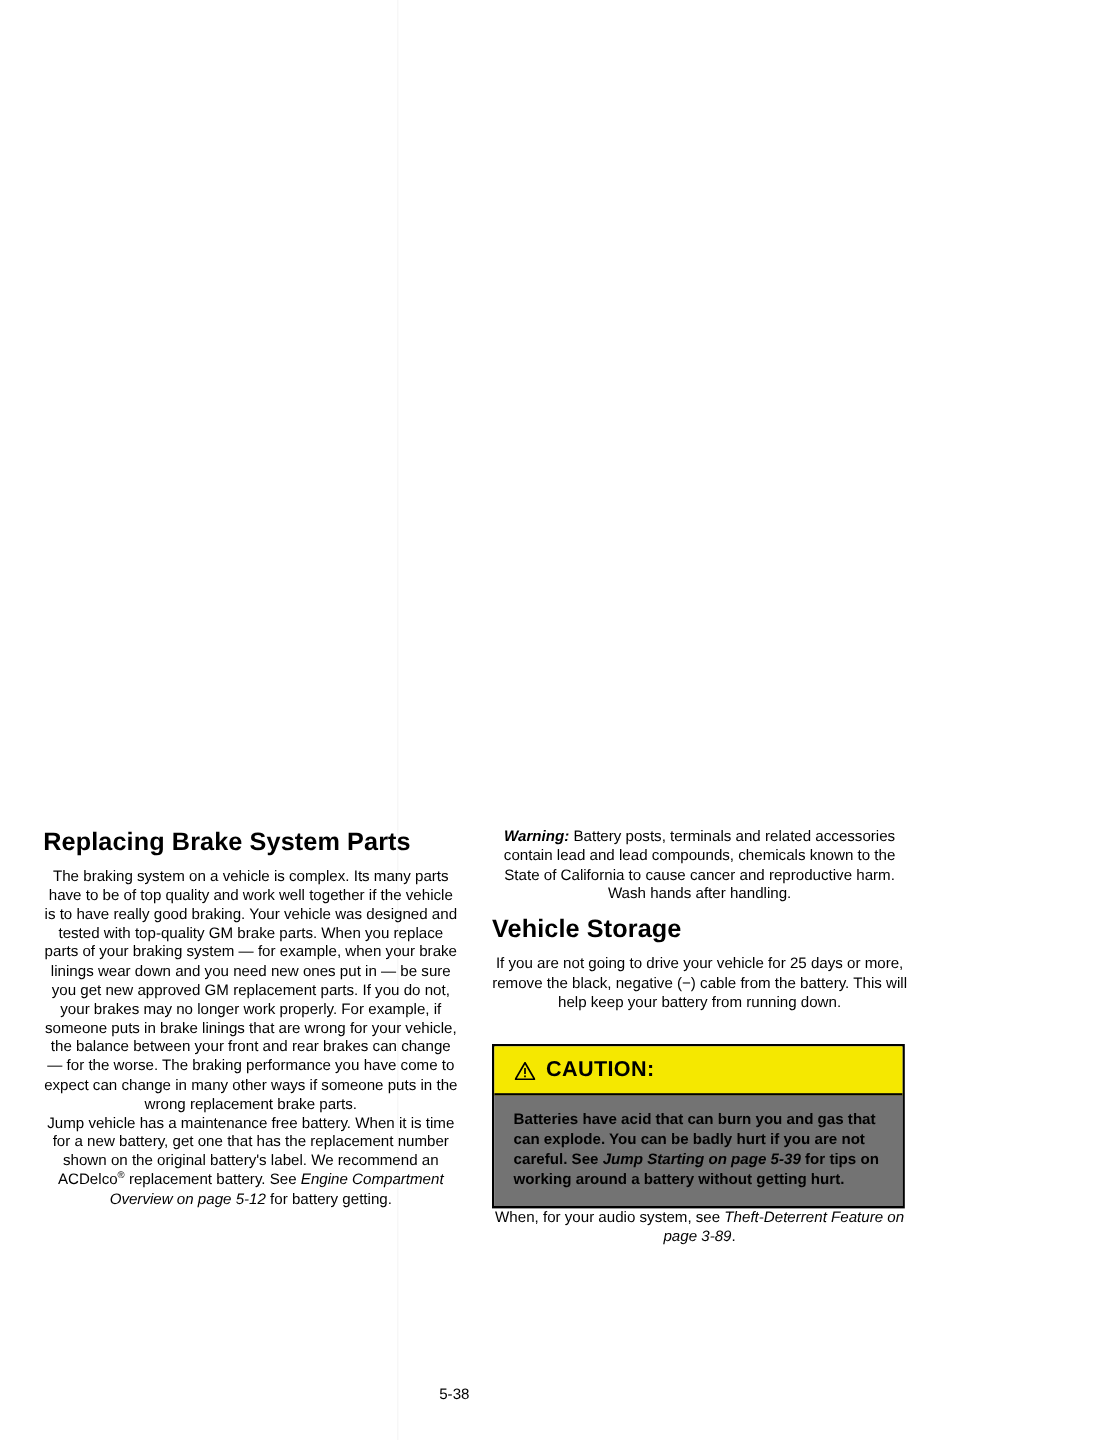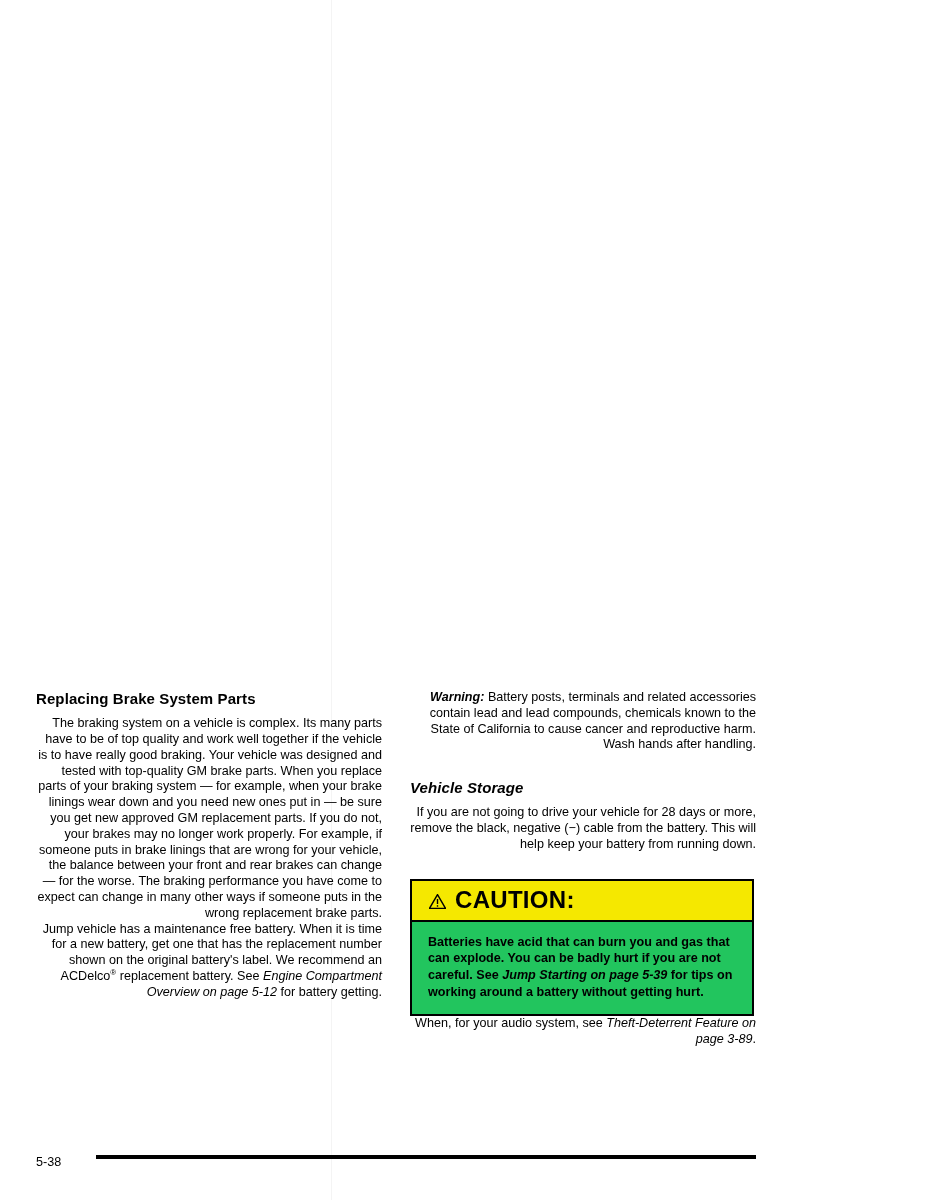--- a/index.html
+++ b/index.html
@@ -27,35 +27,34 @@
     top: 690px;
     width: 720px;
     display: flex;
     flex-direction: row;
     gap: 28px;
   }
   .col {
     width: 346px;
   }
   h2.section-heading {
-    font-size: 15px;
+    font-size: 21px;
     font-weight: bold;
     margin: 0 0 9px 0;
     letter-spacing: 0.1px;
     line-height: 1.15;
   }
   h2.section-heading.spaced {
-    margin-top: 26px;
-    font-style: italic;
+    margin-top: 10px;
   }
   p.body {
     font-size: 12.6px;
     line-height: 15.8px;
     margin: 0 0 0 0;
-    text-align: right;
+    text-align: center;
   }
   .warning-lead {
     font-style: italic;
     font-weight: bold;
   }
   .ital {
     font-style: italic;
   }
   .ital-bold {
     font-style: italic;
@@ -84,44 +83,46 @@
   }
   .warn-tri {
     width: 17px;
     height: 15px;
     margin-right: 9px;
     flex: none;
     position: relative;
     top: 1px;
   }
   .caution-title {
-    font-size: 24px;
+    font-size: 18px;
     font-weight: bold;
     letter-spacing: 0.3px;
   }
   .caution-body {
-    background: #22c55e;
+    background: #737373;
     padding: 12px 14px 14px 16px;
   }
   .caution-body p {
     margin: 0;
     font-size: 12.6px;
     line-height: 16.6px;
     font-weight: bold;
   }
   .after-box {
     margin-top: 20px;
   }
   
   .footer {
     position: absolute;
     left: 36px;
     top: 1155px;
     width: 720px;
     display: flex;
+    align-items: center;
+    flex-direction: column;
   }
   .folio {
     font-size: 12.6px;
     width: 60px;
   }
   .footer-rule {
     flex: 1;
     height: 4px;
     background: #000000;
   }
@@ -158,21 +159,21 @@
     </div>
 
     <div class="col">
 
       <p class="body">
         <span class="warning-lead">Warning:</span><span>  Battery posts, terminals and related accessories contain lead and lead compounds, chemicals known to the State of California to cause cancer and reproductive harm. Wash hands after handling.</span>
       </p>
 
       <h2 class="section-heading spaced">Vehicle Storage</h2>
 
-      <p class="body">If you are not going to drive your vehicle for 28 days or more, remove the black, negative (−) cable from the battery. This will help keep your battery from running down.</p>
+      <p class="body">If you are not going to drive your vehicle for 25 days or more, remove the black, negative (−) cable from the battery. This will help keep your battery from running down.</p>
 
       <div class="caution-box">
         <div class="caution-header">
           <svg class="warn-tri" viewBox="0 0 17 15">
             <polygon points="8.5,0.6 16.5,14.4 0.5,14.4" fill="none" stroke="#000000" stroke-width="1.4"></polygon>
             <rect x="7.8" y="5" width="1.4" height="5" fill="#000000"></rect>
             <rect x="7.8" y="11.2" width="1.4" height="1.5" fill="#000000"></rect>
           </svg>
           <span class="caution-title">CAUTION:</span>
         </div>

